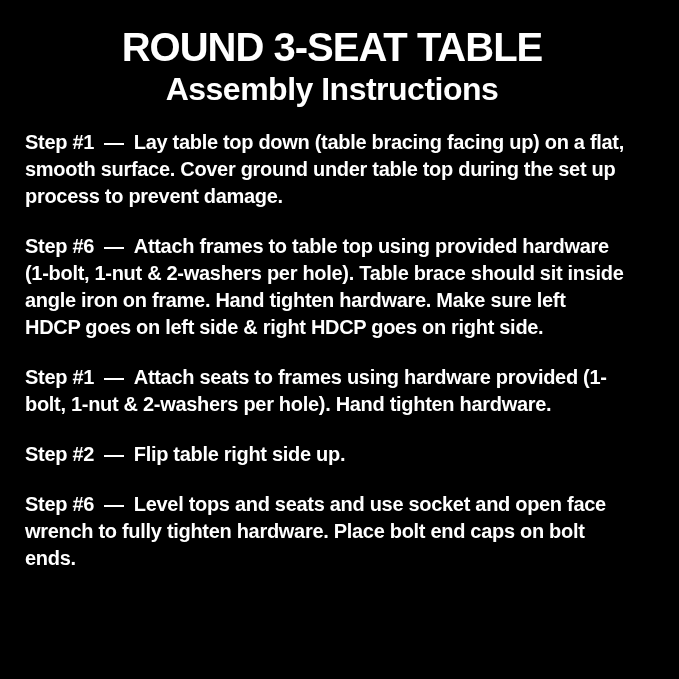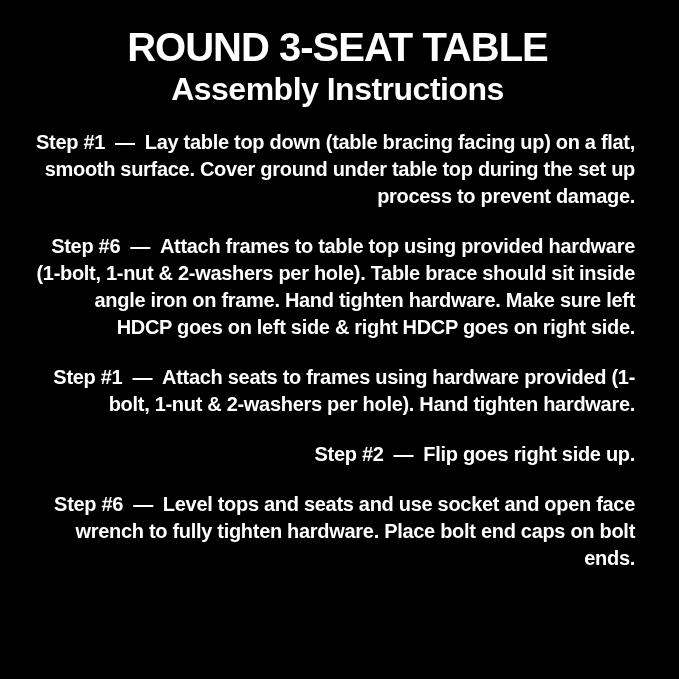--- a/index.html
+++ b/index.html
@@ -13,39 +13,38 @@
     overflow: hidden;
     font-family: "Liberation Sans", sans-serif;
     font-weight: 700;
     color: #ffffff;
     -webkit-font-smoothing: antialiased;
   }
   .poster {
     box-sizing: border-box;
     width: 679px;
     height: 679px;
-    padding: 26px 40px 20px 36px;
+    padding: 26px 40px 20px 25px;
   }
   .title {
     text-align: center;
     font-size: 40px;
     line-height: 1.05;
     letter-spacing: -1px;
     margin: 0 0 4px 0;
   }
   .subtitle {
     text-align: center;
     font-size: 32px;
     line-height: 1.1;
     letter-spacing: -0.5px;
     margin: 0 0 22px 0;
   }
   .steps {
     width: 599px;
-    text-align: right;
   }
   .step {
     font-size: 20px;
     line-height: 27px;
     letter-spacing: -0.3px;
     margin: 0 0 23px 0;
   }
   .step-sep {
     display: inline-block;
     margin: 0 10px;
@@ -59,17 +58,17 @@
   <h2 class="subtitle">Assembly Instructions</h2>
 
   <div class="steps">
     <p class="step"><span>Step #1</span><span class="step-sep">—</span><span>Lay table top down (table bracing facing up) on a flat, smooth surface. Cover ground under table top during the set up process to prevent damage.</span></p>
 
     <p class="step"><span>Step #6</span><span class="step-sep">—</span><span>Attach frames to table top using provided hardware (1-bolt, 1-nut &amp; 2-washers per hole). Table brace should sit inside angle iron on frame. Hand tighten hardware. Make sure left HDCP goes on left side &amp; right HDCP goes on right side.</span></p>
 
     <p class="step"><span>Step #1</span><span class="step-sep">—</span><span>Attach seats to frames using hardware provided (1-bolt, 1-nut &amp; 2-washers per hole). Hand tighten hardware.</span></p>
 
 
-    <p class="step"><span>Step #2</span><span class="step-sep">—</span><span>Flip goes right side up.</span></p>
+    <p class="step"><span>Step #2</span><span class="step-sep">—</span><span>Flip table right side up.</span></p>
 
     <p class="step"><span>Step #6</span><span class="step-sep">—</span><span>Level tops and seats and use socket and open face wrench to fully tighten hardware. Place bolt end caps on bolt ends.</span></p>
   </div>
 </div>
 
 </body></html>

